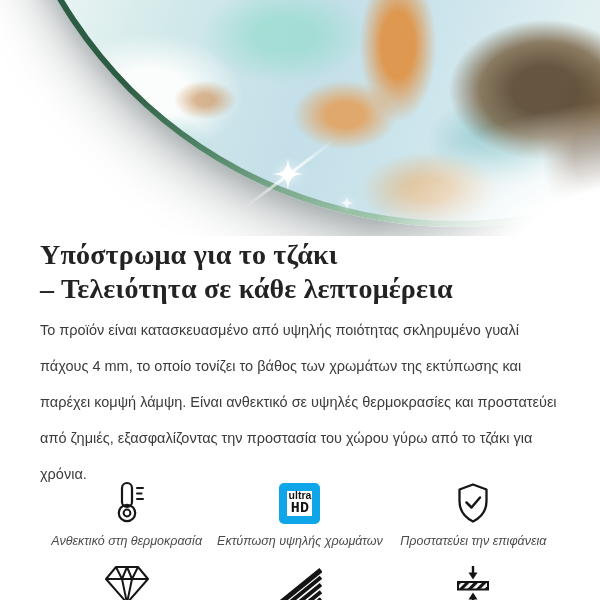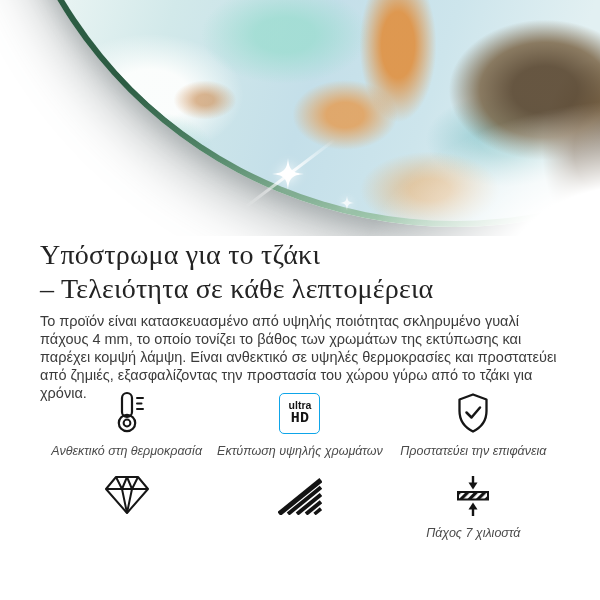--- a/index.html
+++ b/index.html
@@ -40,37 +40,37 @@
   .sparkle-small { position:absolute; left:338px; top:194px; width:18px; height:18px; opacity:.8;
              filter:drop-shadow(0 0 4px rgba(255,255,255,.9)); }
   .streak { position:absolute; left:234px; top:172px; width:112px; height:3px;
             background:linear-gradient(90deg, rgba(255,255,255,0), rgba(255,255,255,.95), rgba(255,255,255,0));
             transform:rotate(-37deg); }
 
   
   .content { position:relative; padding:0 40px; }
   h1 {
     margin:2px 0 6px 0; font-family:"Liberation Serif","DejaVu Serif",serif;
-    font-weight:400; font-size:28px; line-height:34px; color:#232323; letter-spacing:.2px;
+    font-weight:700; font-size:28px; line-height:34px; color:#232323; letter-spacing:.2px;
   }
   h1 span { display:block; }
   .desc {
-    margin:0; max-width:535px; font-size:14.5px; line-height:18px; color:#3b3b3b;
+    margin:0; max-width:535px; font-size:14.5px; line-height:36px; color:#3b3b3b;
   }
 
   
   .features {
     display:grid; grid-template-columns:repeat(3,1fr); row-gap:13px; margin-top:-12px;
   }
   .feature { display:flex; flex-direction:column; align-items:center; text-align:center; }
   .icon-box { height:46px; display:flex; align-items:center; justify-content:center; margin-bottom:8px; }
   .caption { font-size:12.5px; line-height:15px; color:#4a4a4a;font-style:italic; }
 
   .uhd {
-    width:41px; height:41px; border:1px solid #0ea5e9; border-radius:5px; box-sizing:border-box;
+    width:41px; height:41px; border:8px solid #0ea5e9; border-radius:5px; box-sizing:border-box;
     display:flex; flex-direction:column; align-items:center; justify-content:center; background:#fff;
   }
   .uhd-top { font-size:10.5px; font-weight:700; line-height:11px; color:#141414; }
   .uhd-bottom { font-size:15px; font-weight:800; line-height:15px; color:#141414; letter-spacing:.3px;font-family:Liberation Mono, monospace; }
 
   svg.icon { display:block; }
 </style>
 </head>
 <body>
 

